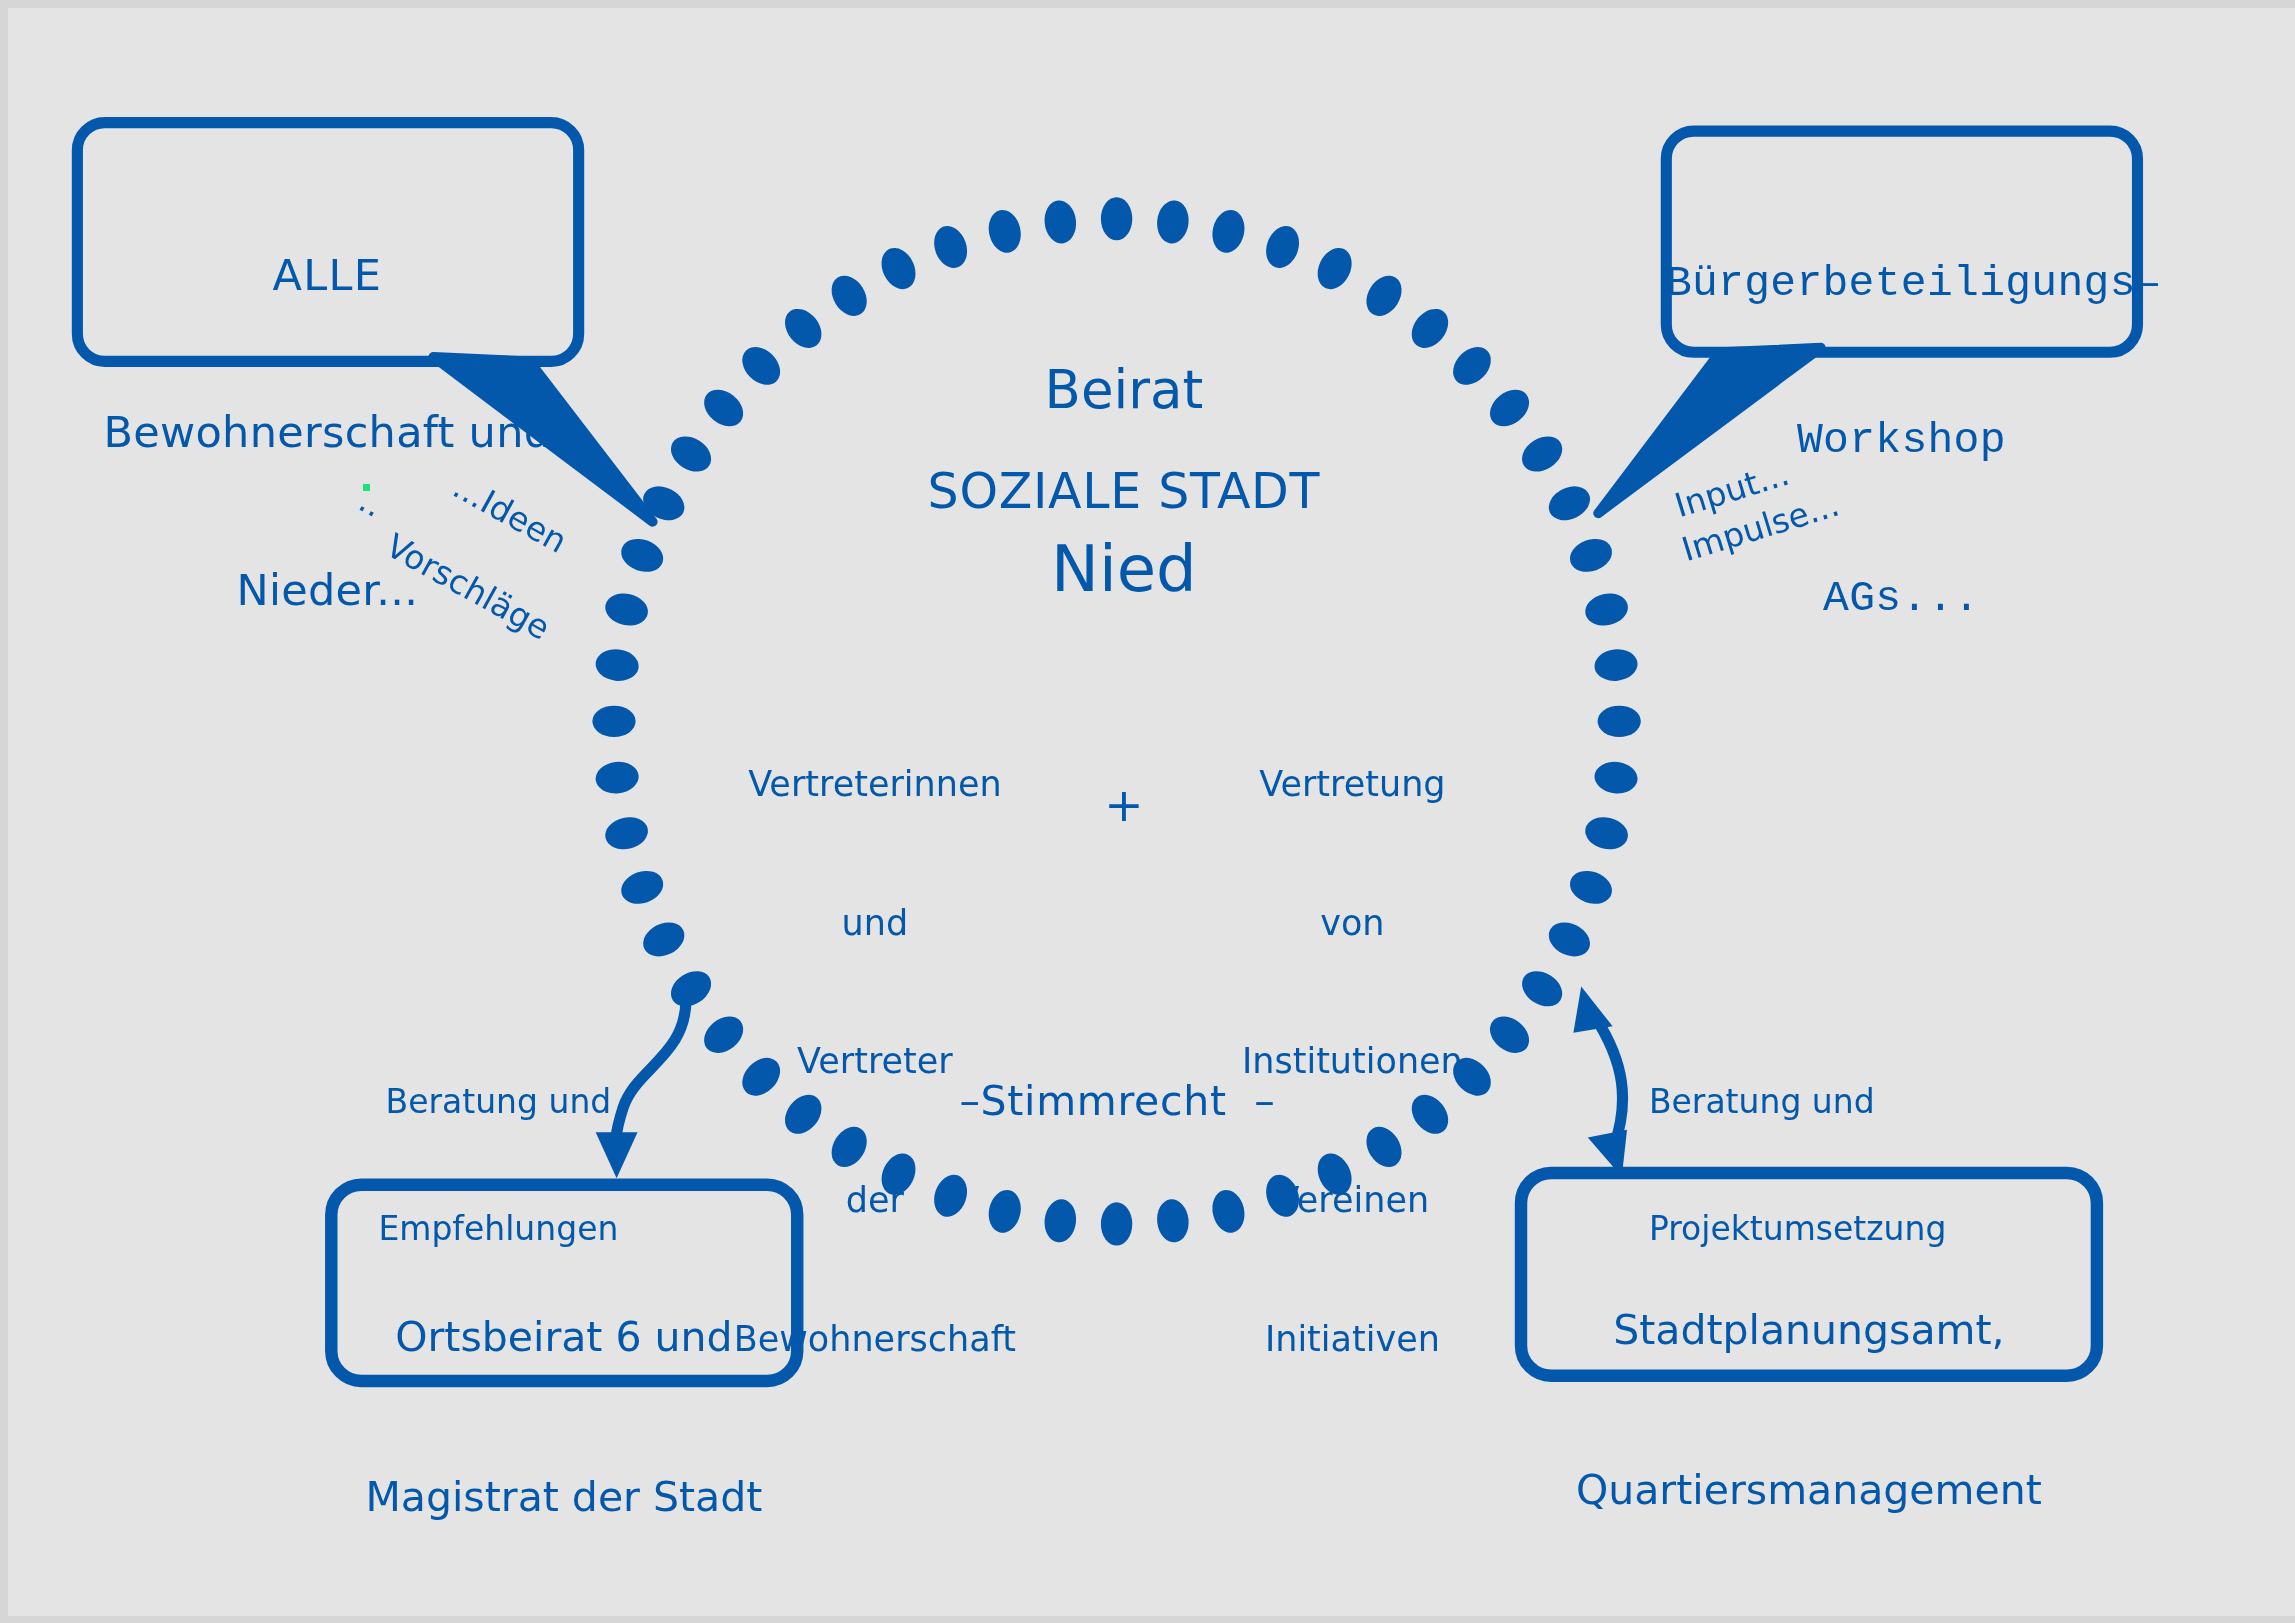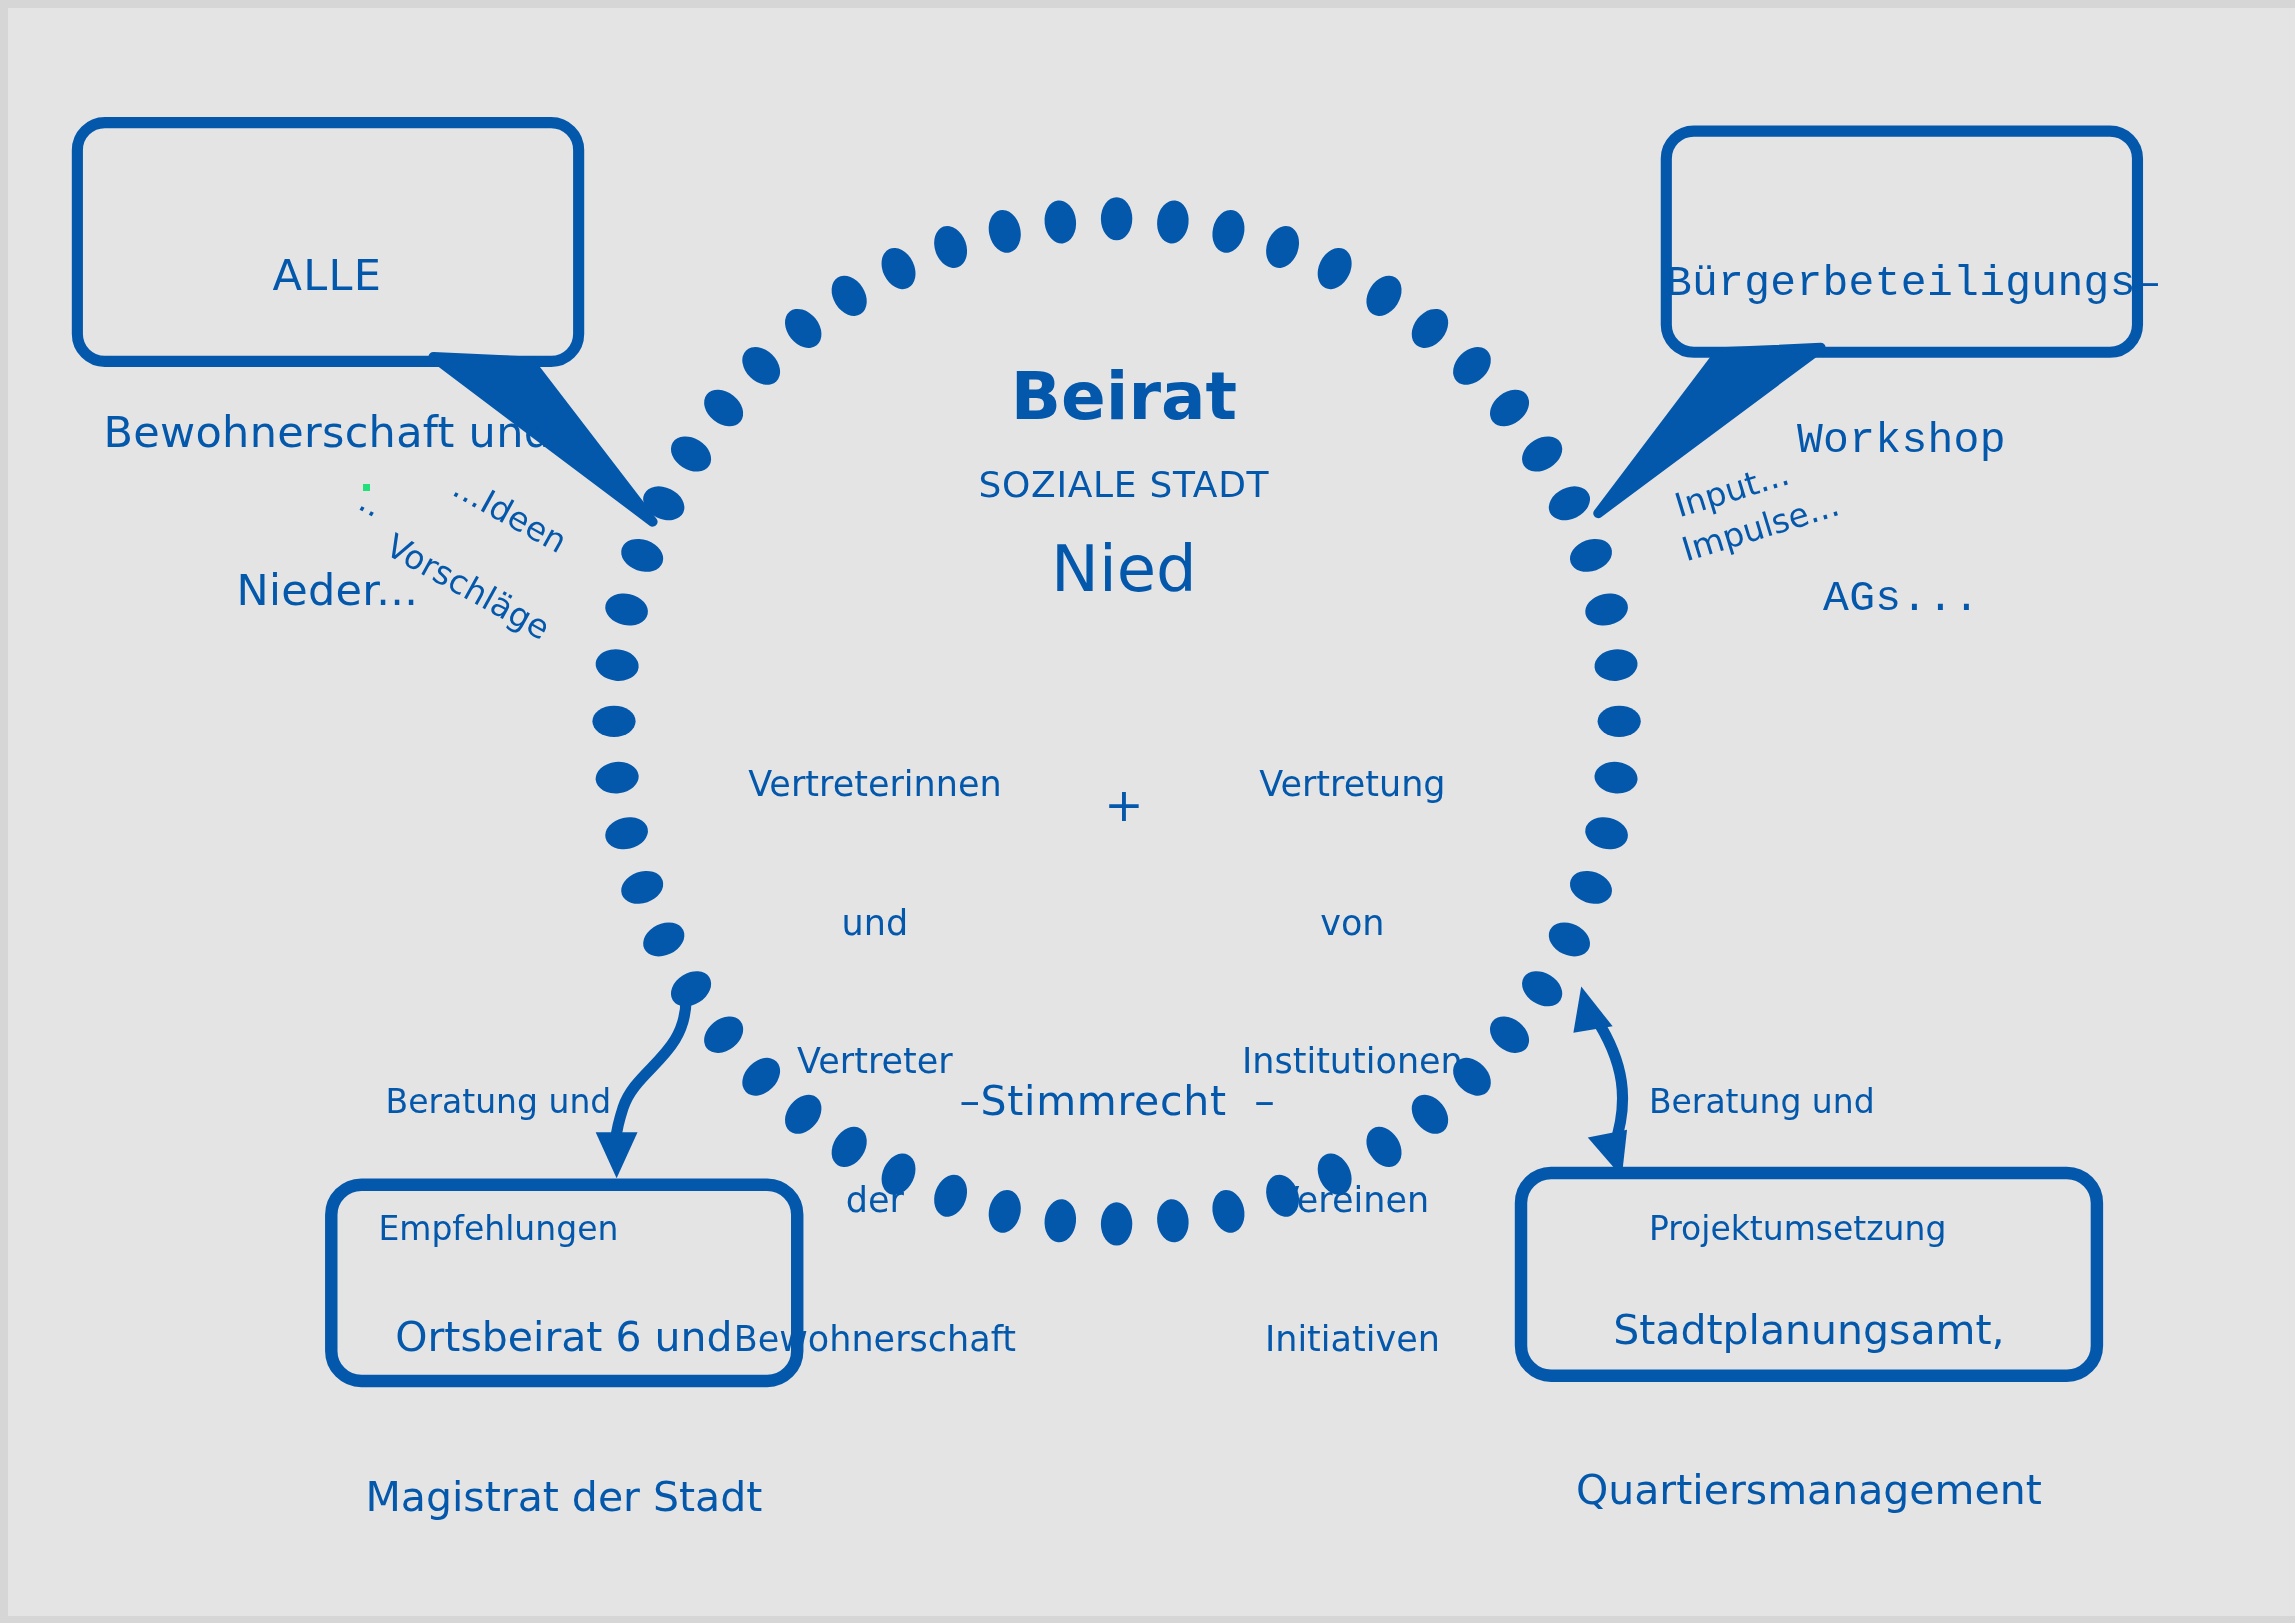--- a/index.html
+++ b/index.html
@@ -21,22 +21,22 @@
 
   
   .t{position:absolute;color:#0458ac;white-space:pre;line-height:1.08;}
   .center{text-align:center;}
 
   
   .bubble-text{font-size:43px;line-height:1.22;letter-spacing:0.3px;}
   .bubble-text .b-strong{letter-spacing:1.3px;}
 
   
-  .beirat{font-size:66px;font-weight:bold;letter-spacing:0px;}
-  .soziale{font-size:36px;letter-spacing:0.7px;}
+  .beirat{font-size:53px;font-weight:normal;letter-spacing:0px;}
+  .soziale{font-size:49px;letter-spacing:0.7px;}
   .nied{font-size:64px;}
 
   
   .col{font-size:35px;line-height:1.32;}
   .plus{font-size:47px;}
   .stimm{font-size:41px;letter-spacing:0.7px;margin-top:44px;}
 
   
   .note{font-size:33px;line-height:1.28;}
   .rot-left{transform:rotate(29deg);transform-origin:left top;}

